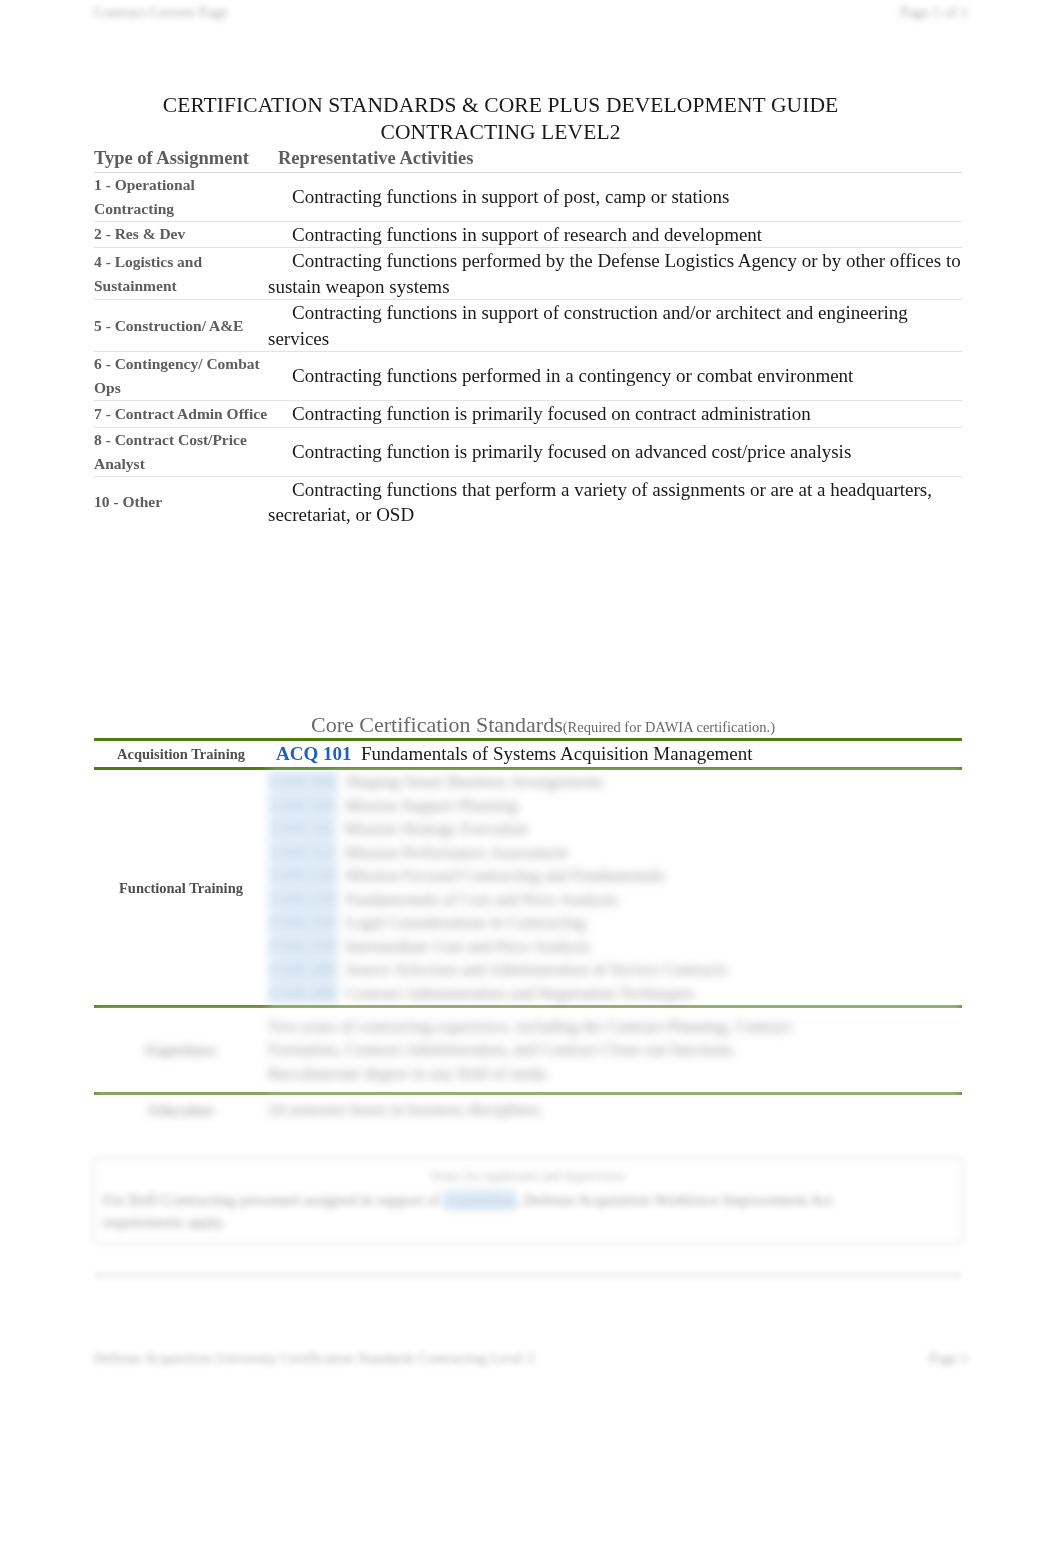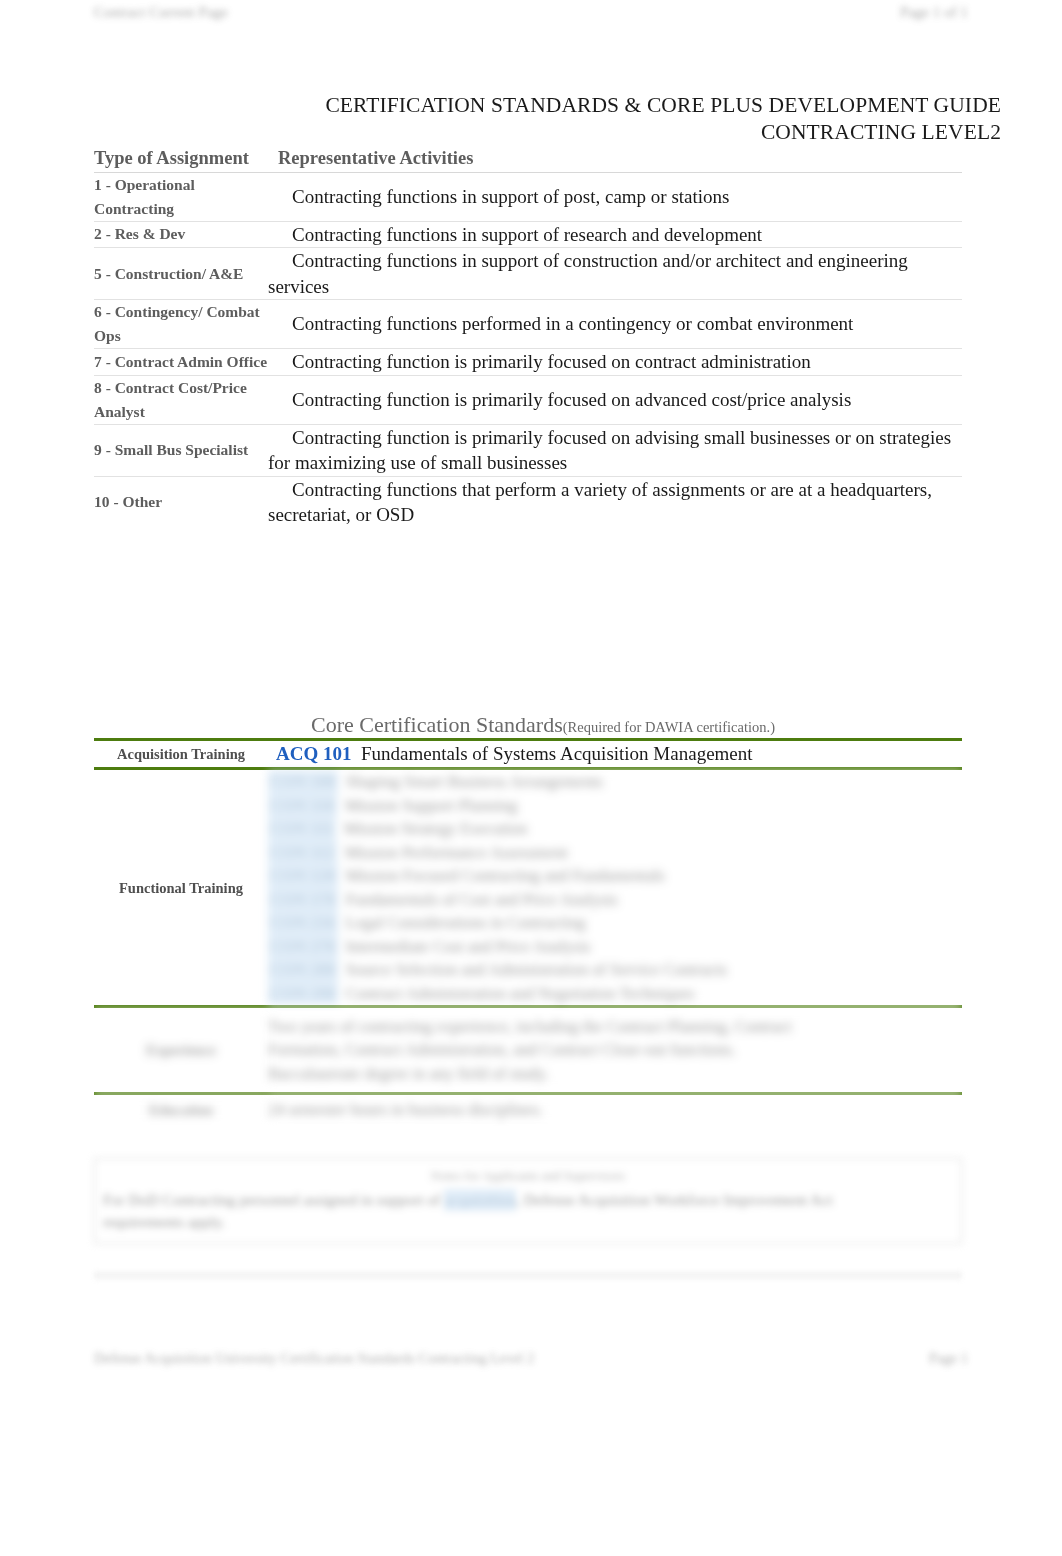--- a/index.html
+++ b/index.html
@@ -41,21 +41,21 @@
   }
   .running-header .rh-left { letter-spacing: .2px; }
   .running-header .rh-right { letter-spacing: .2px; }
 
   
   .doc-title {
     position: absolute;
     top: 92px;
     left: 0;
     width: 1001px;
-    text-align: right;
+    text-align: center;
     font-size: 21.5px;
     line-height: 27px;
     color: #1a1a1a;
     letter-spacing: .1px;
     filter: blur(.45px);
   }
   .doc-title .line2 { display: block; }
 
   
   .tbl {
@@ -281,38 +281,38 @@
 
       <tr class="row-sep">
         <td class="cell-type">1 - Operational Contracting</td>
         <td class="cell-act">Contracting functions in support of post, camp or stations</td>
       </tr>
       <tr class="row-sep">
         <td class="cell-type">2 - Res &amp; Dev</td>
         <td class="cell-act">Contracting functions in support of research and development</td>
       </tr>
       <tr class="row-sep">
+        <td class="cell-type">4 - Logistics and Sustainment</td>
+        <td class="cell-act">Contracting functions performed by the Defense Logistics Agency or by other offices to sustain weapon systems</td>
+      </tr>
+      <tr class="row-sep">
         <td class="cell-type">5 - Construction/ A&amp;E</td>
         <td class="cell-act">Contracting functions in support of construction and/or architect and engineering services</td>
       </tr>
       <tr class="row-sep">
         <td class="cell-type">6 - Contingency/ Combat Ops</td>
         <td class="cell-act">Contracting functions performed in a contingency or combat environment</td>
       </tr>
       <tr class="row-sep">
         <td class="cell-type">7 - Contract Admin Office</td>
         <td class="cell-act">Contracting function is primarily focused on contract administration</td>
       </tr>
       <tr class="row-sep">
         <td class="cell-type">8 - Contract Cost/Price Analyst</td>
         <td class="cell-act">Contracting function is primarily focused on advanced cost/price analysis</td>
-      </tr>
-      <tr class="row-sep">
-        <td class="cell-type">9 - Small Bus Specialist</td>
-        <td class="cell-act">Contracting function is primarily focused on advising small businesses or on strategies for maximizing use of small businesses</td>
       </tr>
       <tr class="row-sep">
         <td class="cell-type">10 - Other</td>
         <td class="cell-act">Contracting functions that perform a variety of assignments or are at a headquarters, secretariat, or OSD</td>
       </tr>
     </tbody>
   </table>
 
   <table class="tbl tbl-core">
     <colgroup>

